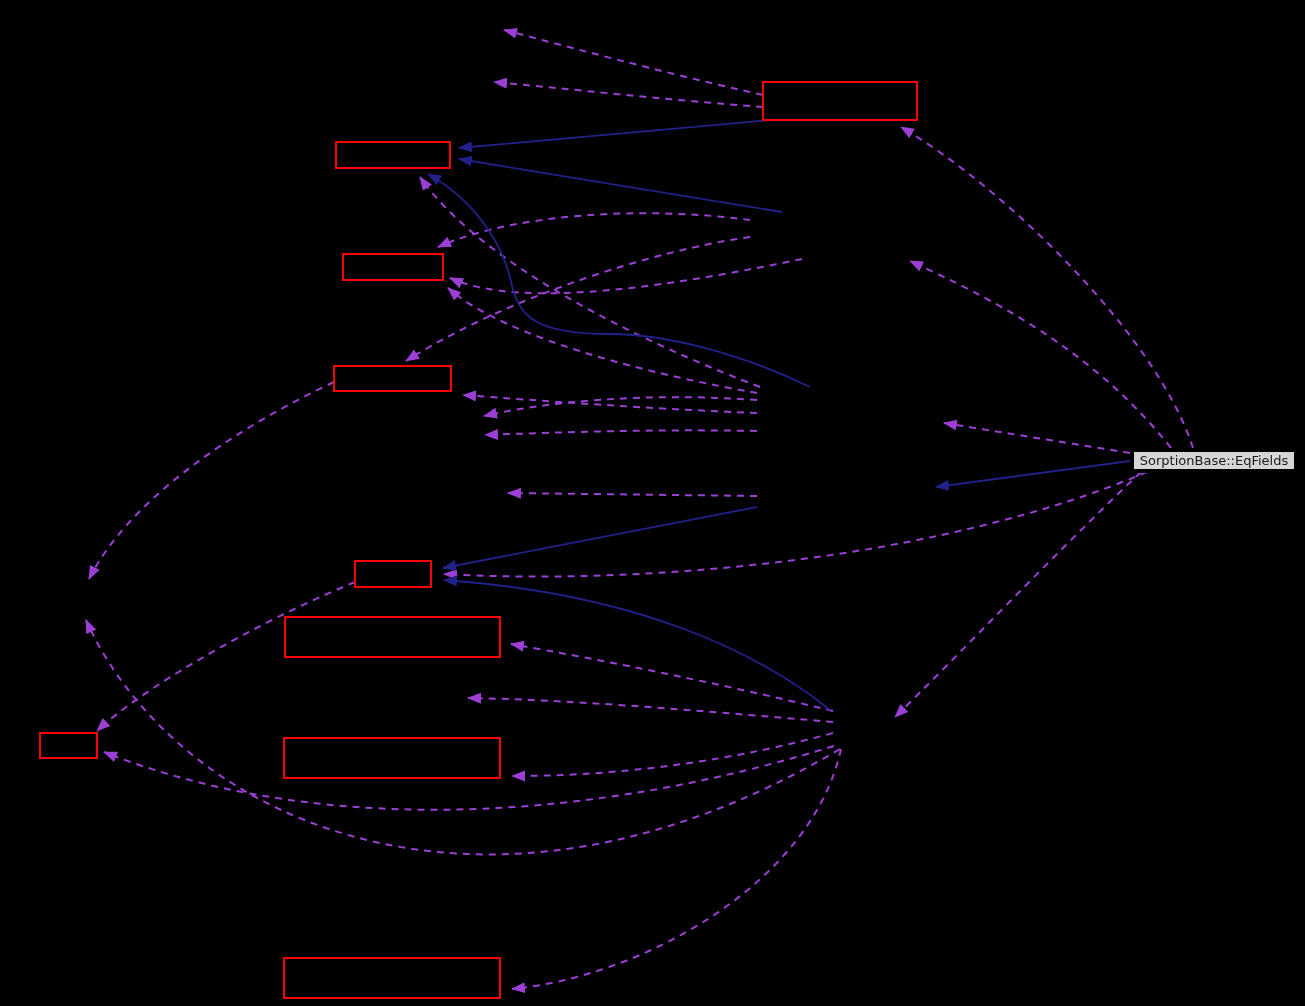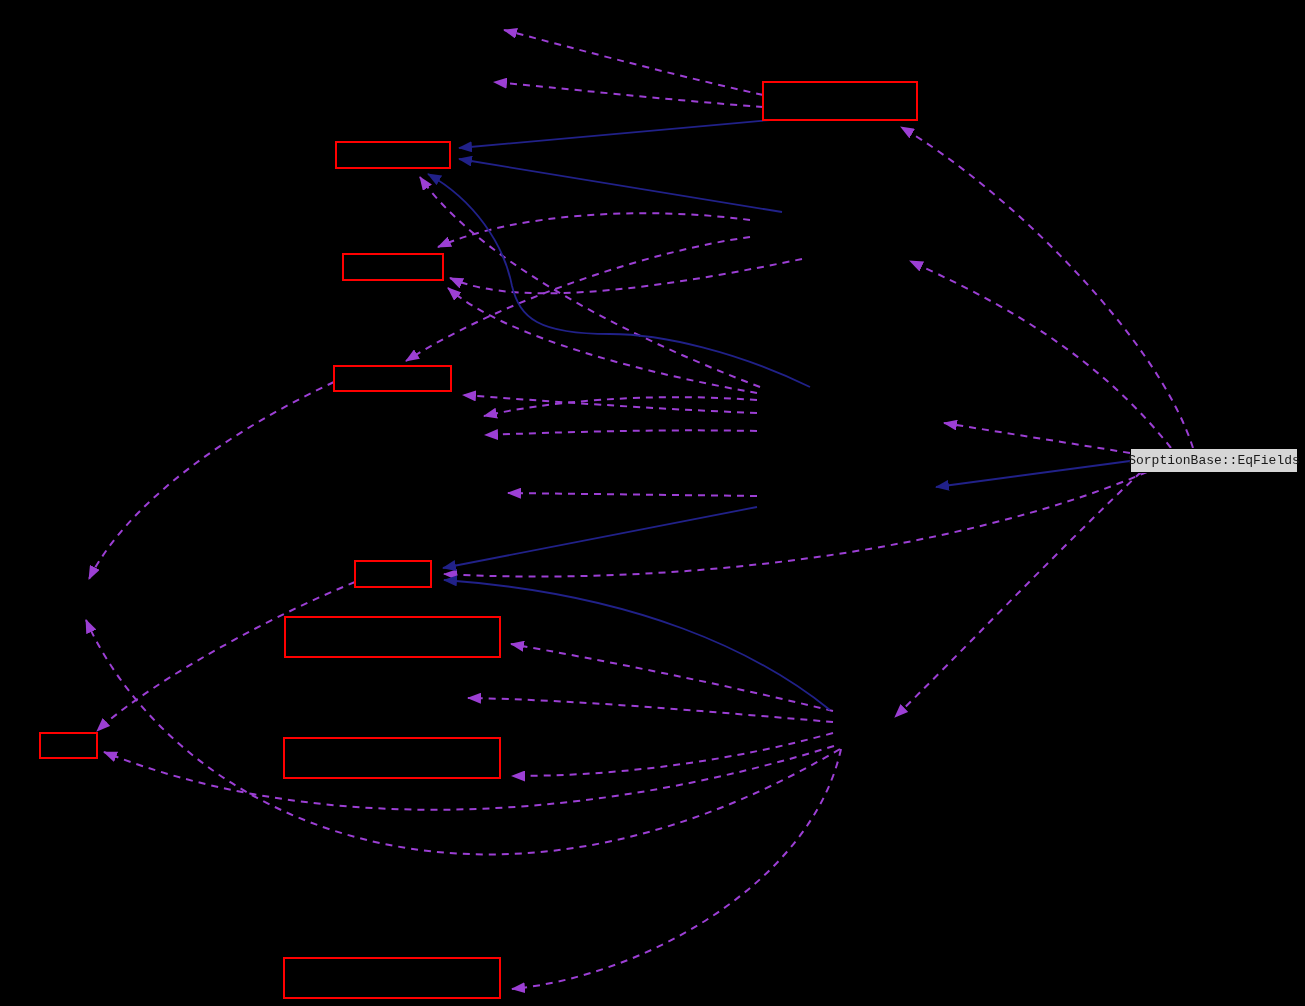--- a/index.html
+++ b/index.html
@@ -17,29 +17,28 @@
   }
   .stage svg {
     position: absolute;
     left: 0;
     top: 0;
   }
   .label-node {
     position: absolute;
     box-sizing: border-box;
     background: #d6d6d6;
-    border: 1px solid #4d7c0f;
+    border: 4px solid #4d7c0f;
     color: #1a1a1a;
     font-size: 13px;
     text-align: right;
     white-space: nowrap;
     display: flex;
     align-items: center;
     justify-content: center;
-    font-family: Liberation Mono, monospace;
   }
 </style>
 </head>
 <body>
 
 <div class="stage">
   <svg id="graph-svg" width="1305" height="1006" viewBox="0 0 1305 1006">
     <defs>
       <marker id="arrow-usage" markerUnits="userSpaceOnUse" markerWidth="15" markerHeight="11" refX="13" refY="5.5" orient="auto">
         <path d="M0,0 L14,5.5 L0,11 Z" fill="#9c3fd4"></path>

